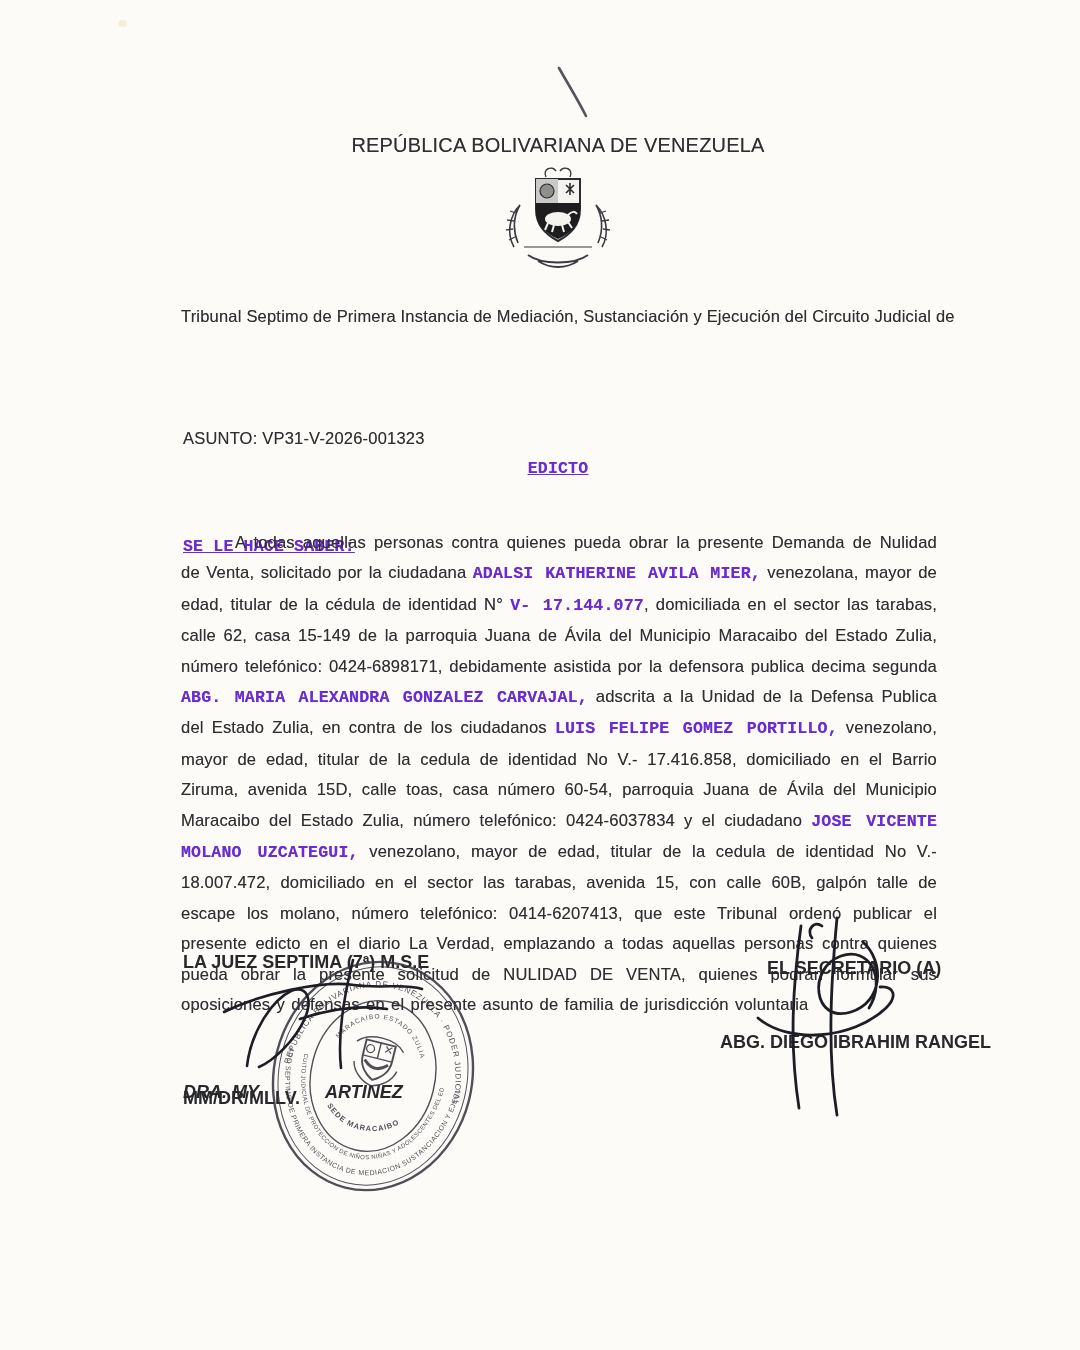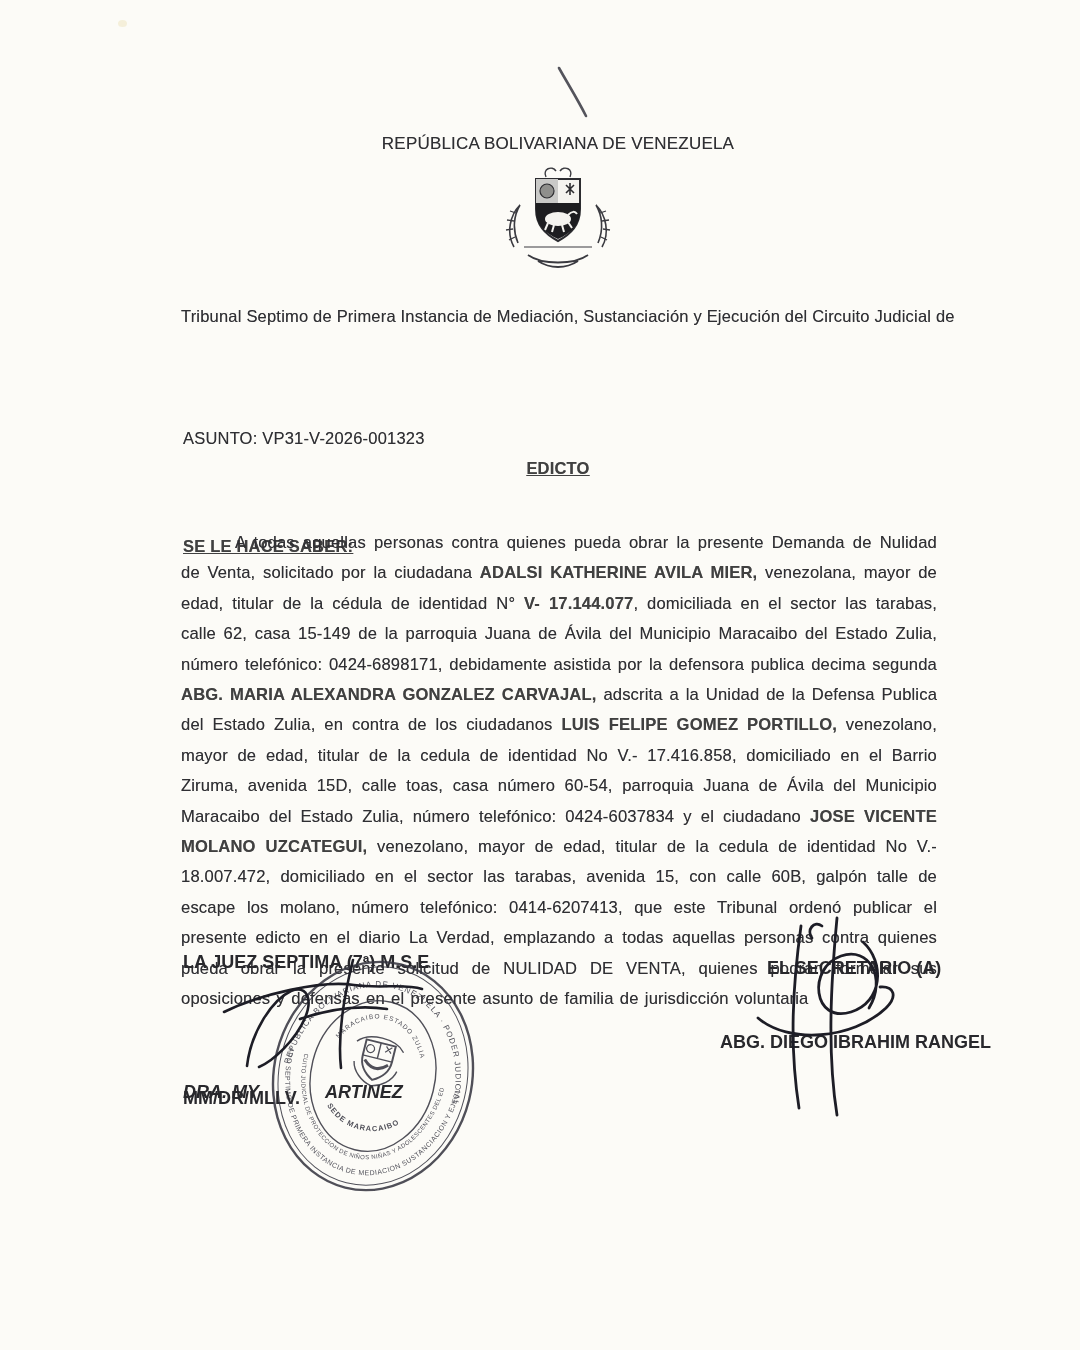--- a/index.html
+++ b/index.html
@@ -4,24 +4,24 @@
 <style>
   html,body{margin:0;padding:0;background:#e9e7e2;}
   .page{
     position:relative;width:1080px;height:1350px;margin:0 auto;
     background:#fcfbf7;overflow:hidden;
     font-family:"Liberation Sans",sans-serif;color:#2f2f33;
   }
   .abs{position:absolute;}
   .ctr{left:181px;width:754px;text-align:center;}
   .txt{font-size:16.5px;letter-spacing:.2px;text-shadow:0 0 .5px rgba(47,47,51,.5);}
-  .hdr{font-size:17px;}
+  .hdr{font-size:20px;}
   .nowrap{white-space:nowrap;}
   .u{text-decoration:underline;}
-  .b{font-weight:bold;color:#404040;}
+  .b{font-weight:bold;color:#6d28d9;font-family:Liberation Mono, monospace;}
   .body-par{
     left:181px;top:528px;width:756px;
     font-size:16.6px;line-height:30.4px;text-align:justify;
     text-indent:54px;letter-spacing:.15px;word-spacing:1.5px;
     text-shadow:0 0 .5px rgba(47,47,51,.5);
   }
   .footer{font-weight:bold;font-size:18px;color:#28282c;}
   .overlay{left:0;top:0;pointer-events:none;}
   .stamp-svg{left:238px;top:928px;opacity:.86;}
   .ring{fill:none;stroke:#34343f;}

